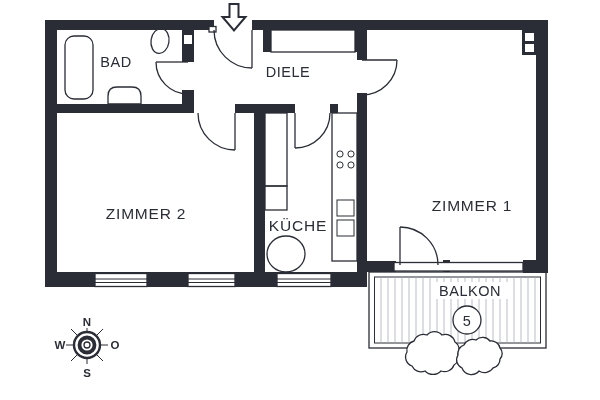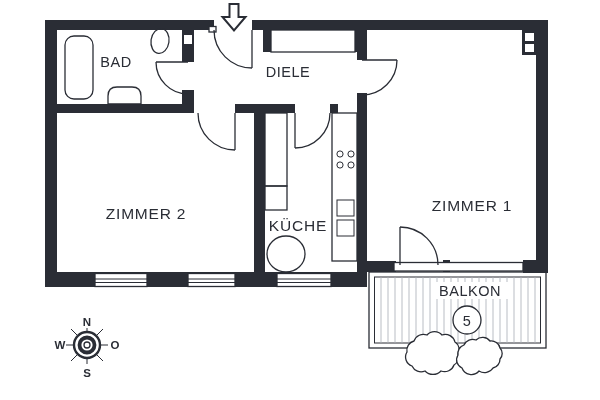--- a/index.html
+++ b/index.html
@@ -1,17 +1,17 @@
 <!DOCTYPE html>
 <html style="--wall: #2a2d35; --deck_stripe: #b9bdc4; --background: #ffffff;"><head>
 <meta charset="utf-8">
 <style>
   html,body{margin:0;padding:0;background:#fff;}
   .stage{width:600px;height:400px;position:relative;background:var(--background,#fff);
-         font-family:"Liberation Sans",sans-serif;overflow:hidden;border-radius:9px;}
+         font-family:"Liberation Sans",sans-serif;overflow:hidden;}
   svg{display:block}
   .w{fill:var(--wall,#2a2d35);}
   .ln{fill:none;stroke:var(--wall,#2a2d35);stroke-width:1.3;}
   .thin{fill:none;stroke:var(--wall,#2a2d35);stroke-width:1;}
   .fx{fill:#fff;stroke:var(--wall,#2a2d35);stroke-width:1.3;}
   .fx2{fill:#fff;stroke:var(--wall,#2a2d35);stroke-width:2;}
   .deck{stroke:var(--deck_stripe,#b9bdc4);stroke-width:1;}
   .wh{fill:#fff;}
   .txt{fill:var(--wall,#2e323a);font-size:15.5px;letter-spacing:.8px;text-anchor:middle;
        font-family:"Liberation Sans",sans-serif;}

